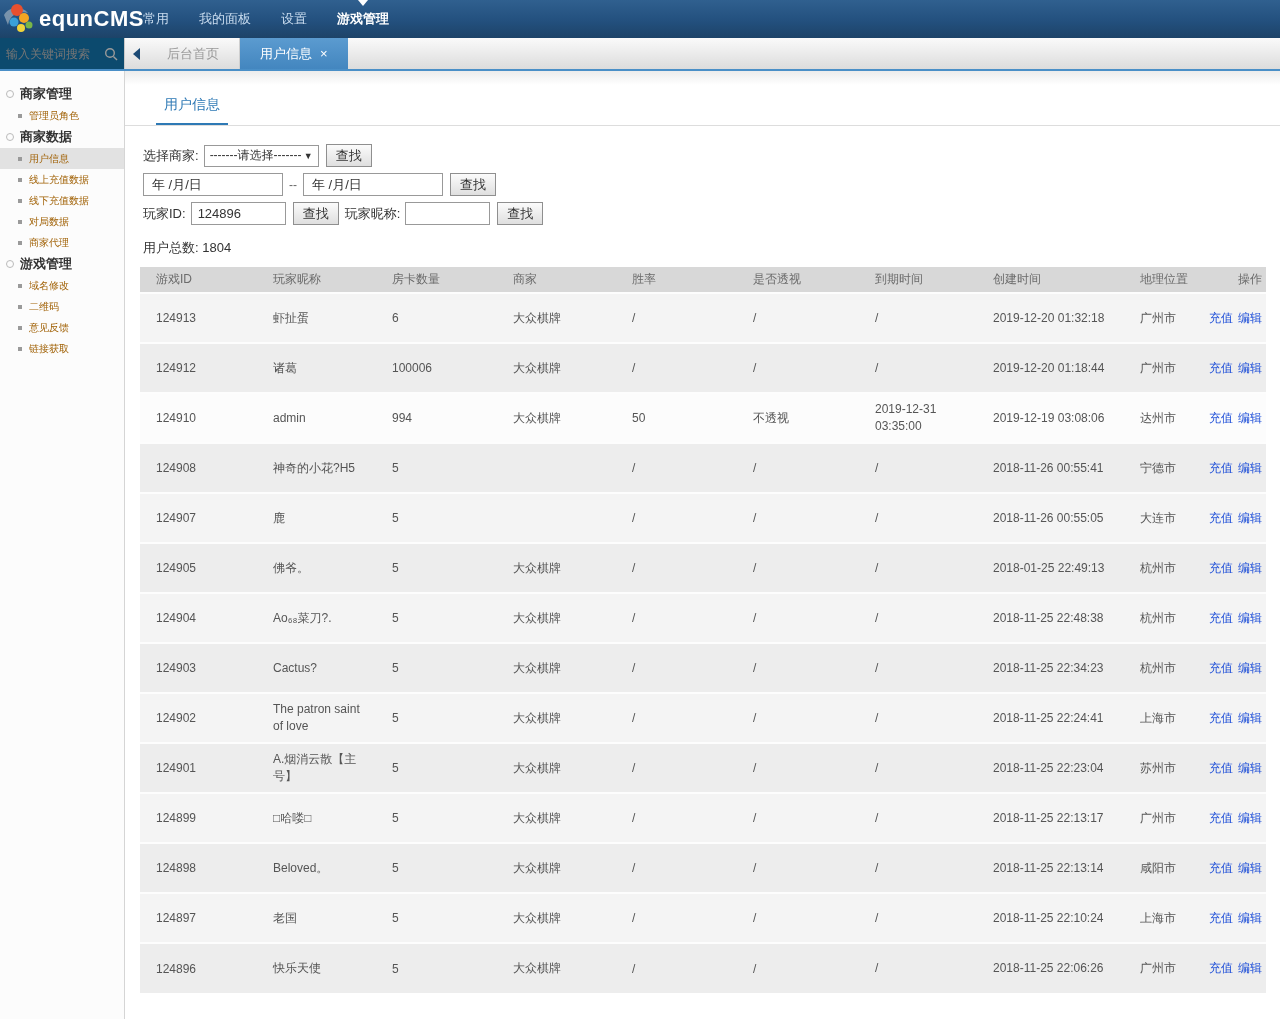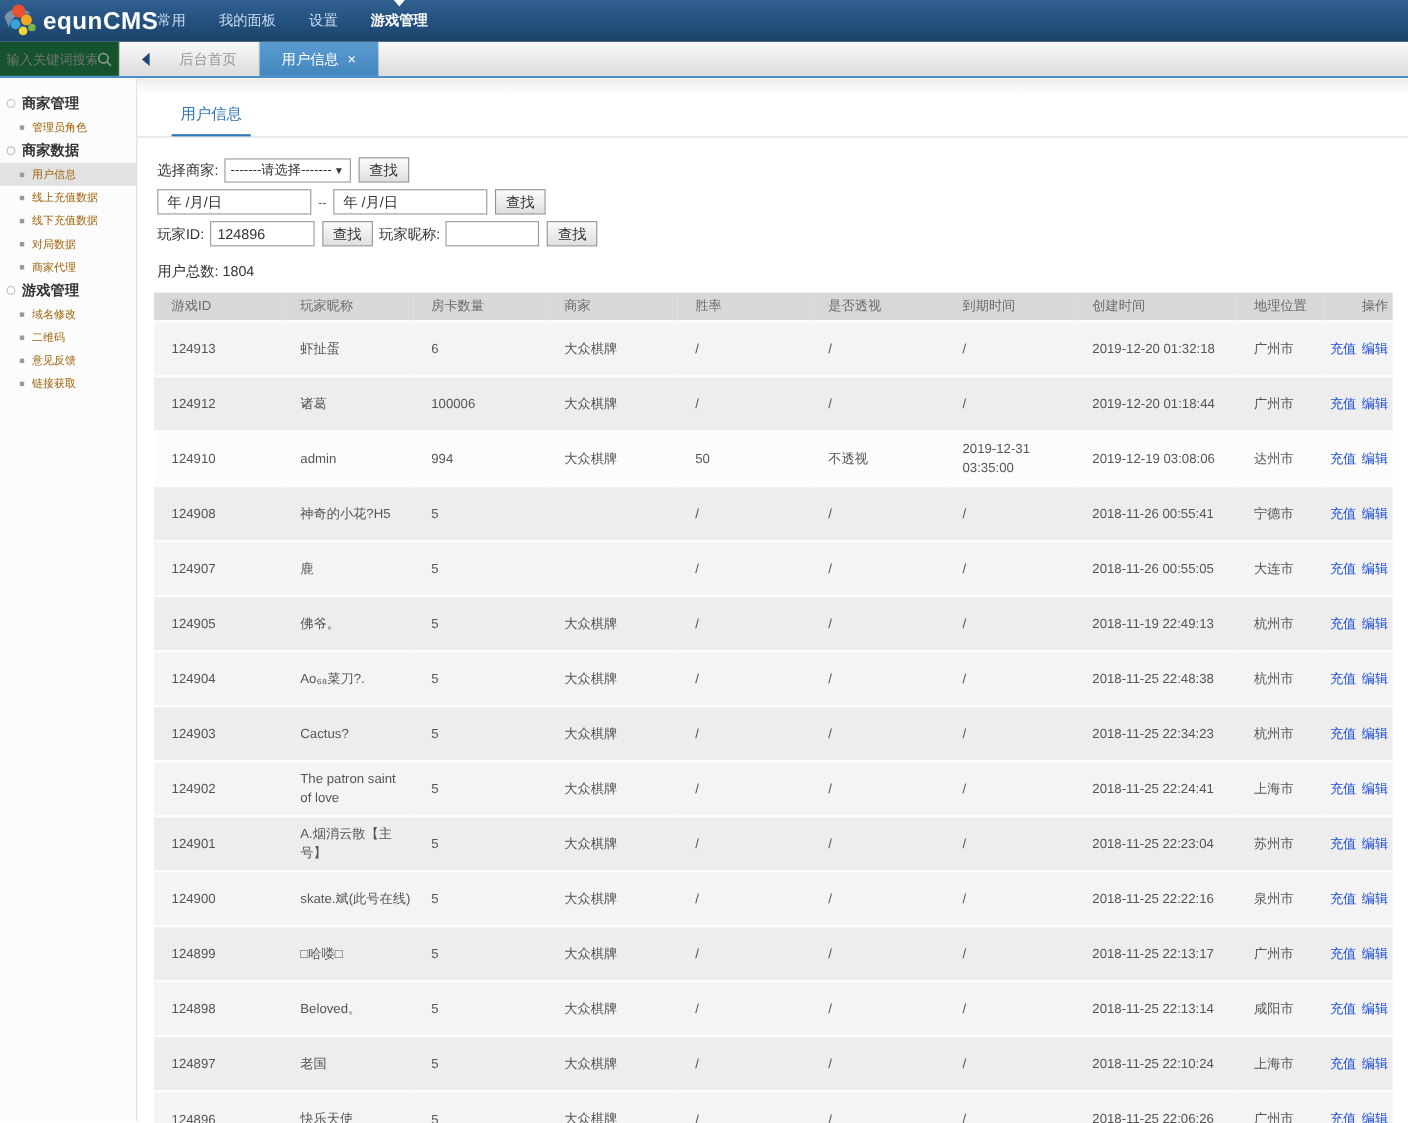--- a/index.html
+++ b/index.html
@@ -14,26 +14,26 @@
   .logo-text { color:#fff; font-size:22px; font-weight:700; letter-spacing:0.5px; margin-left:1px; }
   .nav { display:flex; align-items:center; height:100%; }
   .nav-item { color:#c9dcef; font-size:13px; padding:0 15px; height:100%; display:flex;
     align-items:center; cursor:pointer; position:relative; }
   .nav-item.active { color:#fff; font-weight:700; }
   .nav-caret { position:absolute; top:0; left:50%; margin-left:-5px; width:0; height:0;
     border-left:5px solid transparent; border-right:5px solid transparent; border-top:6px solid #fff; }
 
   
   .subbar { height:33px; display:flex; border-bottom:2px solid #4a8fc7; }
-  .side-search { width:109px; background:#14532d; border-right:1px solid #c9c9c9; display:flex;
+  .side-search { width:125px; background:#0c4a6e; border-right:1px solid #c9c9c9; display:flex;
     align-items:center; padding:0 6px; }
   .side-search input { border:none; outline:none; flex:1; width:80px; font-size:12px; color:#999;
     font-family:inherit; background:transparent; }
   .search-glyph { width:14px; height:14px; flex:0 0 14px; }
-  .tabstrip { flex:1; background:linear-gradient(180deg,#fafafa,#dcdcdc); display:flex; align-items:stretch;padding-left:12px; }
+  .tabstrip { flex:1; background:linear-gradient(180deg,#fafafa,#dcdcdc); display:flex; align-items:stretch; }
   .tab-arrow { width:22px; display:flex; align-items:center; justify-content:center; cursor:pointer; }
   .tab-arrow .tri { width:0; height:0; border-top:6px solid transparent; border-bottom:6px solid transparent;
     border-right:7px solid #1c4a75; }
   .tab { padding:0 20px; display:flex; align-items:center; font-size:13px; color:#999; cursor:pointer;
     border-right:1px solid #cfcfcf; }
   .tab.active { background:linear-gradient(180deg,#5b9bd0,#4386bf); color:#fff; border-right:none; }
   .tab .close { margin-left:8px; font-size:13px; color:#fff; cursor:pointer; }
 
   
   .bodyrow { display:flex; height:948px; }
@@ -319,21 +319,21 @@
             <td class="col-act"><a class="lnk">充值</a><a class="lnk">编辑</a></td>
           </tr>
           <tr>
             <td>124905</td>
             <td><span class="nickwrap">佛爷。</span></td>
             <td>5</td>
             <td>大众棋牌</td>
             <td>/</td>
             <td>/</td>
             <td><span class="wrapcell">/</span></td>
-            <td><span class="wrapcell">2018-11-19 22:49:13</span></td>
+            <td><span class="wrapcell">2018-01-25 22:49:13</span></td>
             <td>杭州市</td>
             <td class="col-act"><a class="lnk">充值</a><a class="lnk">编辑</a></td>
           </tr>
           <tr>
             <td>124904</td>
             <td><span class="nickwrap">Ao₆₈菜刀?.</span></td>
             <td>5</td>
             <td>大众棋牌</td>
             <td>/</td>
             <td>/</td>
@@ -369,32 +369,20 @@
           <tr>
             <td>124901</td>
             <td><span class="nickwrap">A.烟消云散【主号】</span></td>
             <td>5</td>
             <td>大众棋牌</td>
             <td>/</td>
             <td>/</td>
             <td><span class="wrapcell">/</span></td>
             <td><span class="wrapcell">2018-11-25 22:23:04</span></td>
             <td>苏州市</td>
-            <td class="col-act"><a class="lnk">充值</a><a class="lnk">编辑</a></td>
-          </tr>
-          <tr>
-            <td>124900</td>
-            <td><span class="nickwrap">skate.斌(此号在线)</span></td>
-            <td>5</td>
-            <td>大众棋牌</td>
-            <td>/</td>
-            <td>/</td>
-            <td><span class="wrapcell">/</span></td>
-            <td><span class="wrapcell">2018-11-25 22:22:16</span></td>
-            <td>泉州市</td>
             <td class="col-act"><a class="lnk">充值</a><a class="lnk">编辑</a></td>
           </tr>
           <tr>
             <td>124899</td>
             <td><span class="nickwrap">□哈喽□</span></td>
             <td>5</td>
             <td>大众棋牌</td>
             <td>/</td>
             <td>/</td>
             <td><span class="wrapcell">/</span></td>

